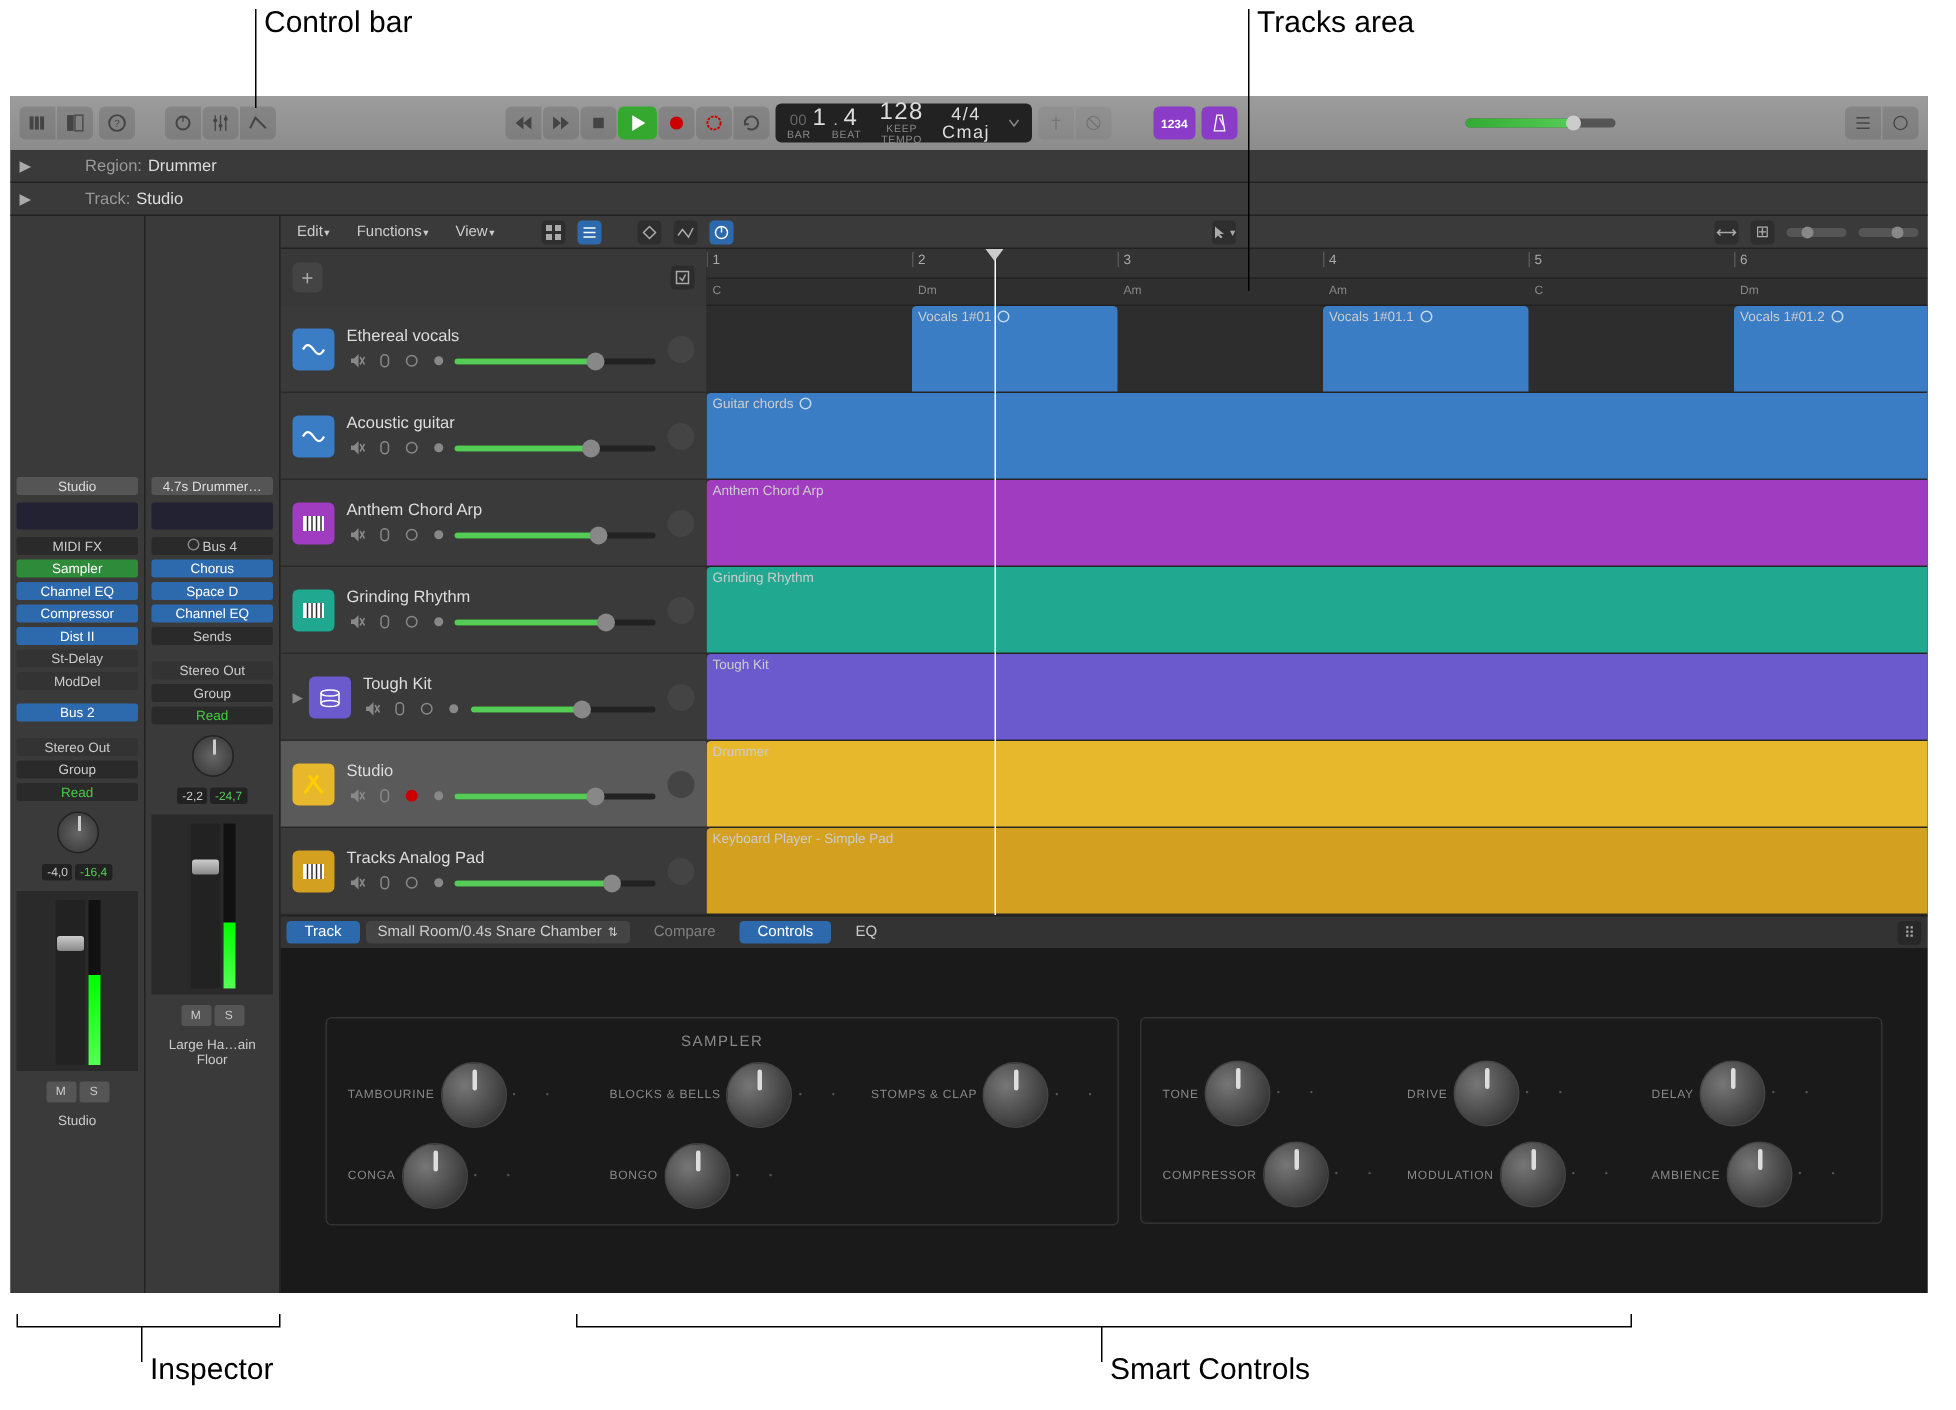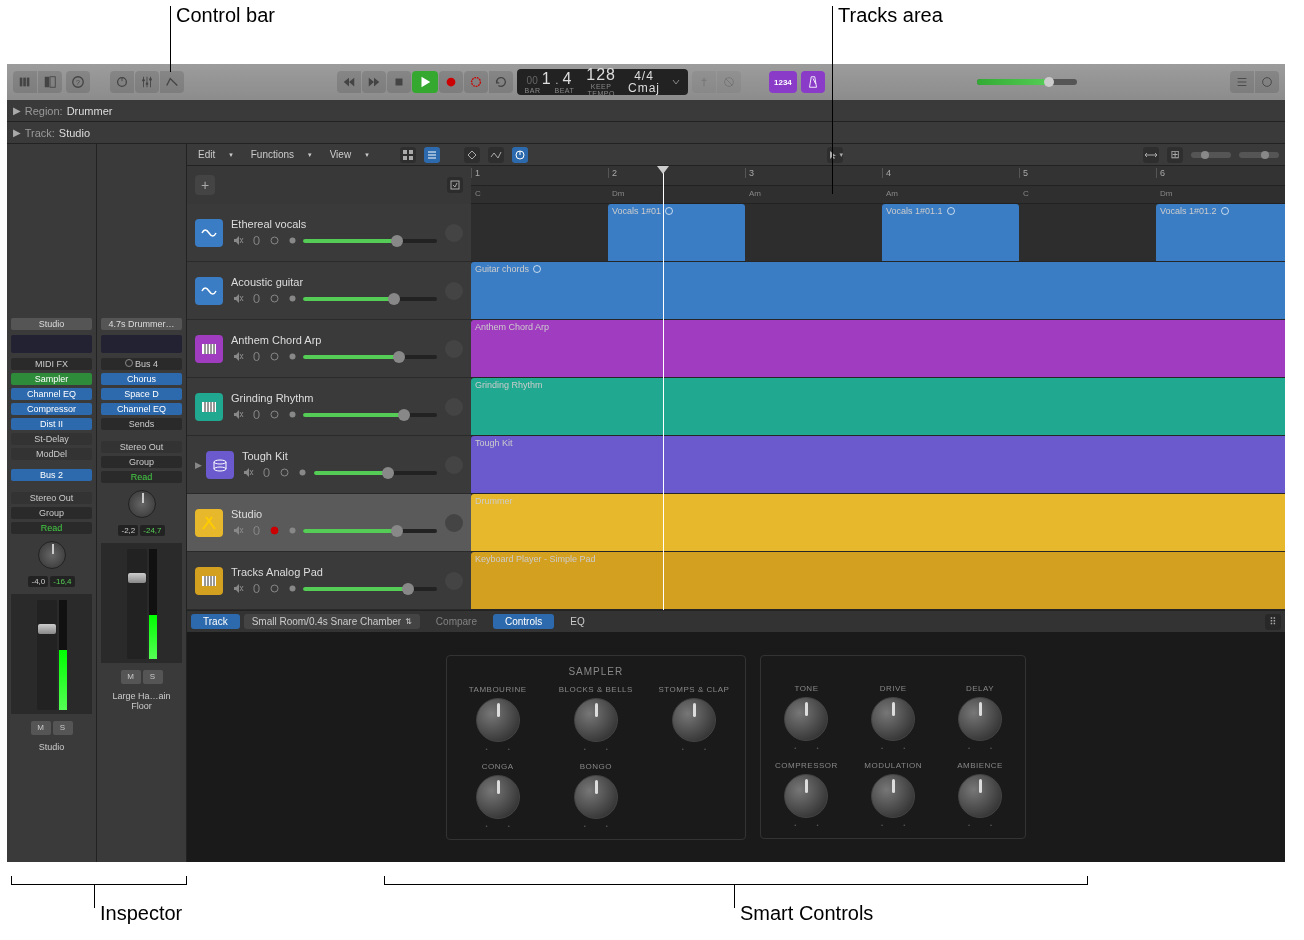--- a/index.html
+++ b/index.html
@@ -27,21 +27,21 @@
 .lcd-small { font-size: 7px; color: #888; letter-spacing: 0.5px; }
 .count-btn { background: #8a3cc9; color: #fff; font-size: 8px; font-weight: bold; }
 .met-btn { background: #8a3cc9; color: #fff; }
 .vol-bar { width: 100px; height: 6px; background: #555; border-radius: 3px; position: relative; }
 .vol-fill { height: 100%; background: linear-gradient(90deg,#3a3,#5c5); border-radius: 3px; width: 70%; }
 .vol-thumb { position: absolute; width: 10px; height: 10px; background: #ccc; border-radius: 50%; top: -2px; left: 67%; }
 
 
 .insp-row { height: 22px; background: #3a3a3a; border-bottom: 1px solid #222; display: flex; align-items: center; padding: 0 6px; font-size: 11px; color: #bbb; gap: 4px; }
 .insp-row .chev { color: #aaa; font-size: 10px; }
-.insp-row .lbl { color: #999; }
+.insp-row .lbl { color: #999; margin-left: 32px; }
 .insp-row .val { color: #ddd; }
 
 .main-body { display: flex; height: calc(100% - 36px - 22px - 22px); }
 
 
 .inspector { width: 180px; background: #3a3a3a; display: flex; }
 .chstrip { flex: 1; border-right: 1px solid #222; padding: 174px 4px 4px; display: flex; flex-direction: column; gap: 3px; font-size: 9px; position: relative; }
 .slot { background: #4a4a4a; border-radius: 2px; text-align: center; padding: 1px 2px; color: #ccc; white-space: nowrap; overflow: hidden; text-overflow: ellipsis; }
 .slot.blue { background: #2d6aad; color: #fff; }
 .slot.green { background: #2e8b3a; color: #fff; }
@@ -58,21 +58,21 @@
 .fader-knob { position:absolute; width:18px; height:10px; background:linear-gradient(#ccc,#888); border-radius:2px; left:1px; top:24px; }
 .meter { width:8px; height:110px; background:#111; position:relative; }
 .meter-fill { position:absolute; bottom:0; width:100%; background:linear-gradient(#0f0,#5f5); }
 .ms-row { display:flex; gap:2px; justify-content:center; margin-top:4px; }
 .ms-btn { background:#555; width:20px; height:14px; border-radius:2px; text-align:center; font-size:8px; line-height:14px; color:#ccc; }
 .strip-name { text-align:center; font-size:9px; color:#ccc; margin-top:4px; }
 
 
 .tracks-pane { flex: 1; display: flex; flex-direction: column; }
 .tracks-toolbar { height: 22px; background: #3a3a3a; display: flex; align-items: center; gap: 8px; padding: 0 6px; border-bottom:1px solid #222; }
-.tt-btn { font-size: 10px; color: #ccc; display:flex; align-items:center; gap:14px; padding: 2px 5px; border-radius:3px; cursor:pointer; }
+.tt-btn { font-size: 10px; color: #ccc; display:flex; align-items:center; gap:1px; padding: 2px 5px; border-radius:3px; cursor:pointer; }
 .tt-icon { width:16px; height:16px; display:flex; align-items:center; justify-content:center; background:rgba(0,0,0,0.2); border-radius:3px; color:#aaa; }
 .tt-icon.blue { background:#2d6aad; color:#fff; }
 .tracks-content { flex: 1; display: flex; }
 
 
 .track-headers { width: 284px; background: #333; }
 .th-top { height: 38px; background: #383838; display:flex; align-items:center; padding:0 8px; gap:6px; }
 .th-add { width:20px; height:20px; border-radius:4px; background:#444; color:#aaa; text-align:center; line-height:20px; font-size:14px; }
 .track-header { height: 58px; background: #3a3a3a; border-bottom:1px solid #2a2a2a; display:flex; align-items:center; padding:0 8px; gap:8px; }
 .track-header.sel { background:#5a5a5a; }
@@ -111,21 +111,21 @@
 
 
 .smart-bar { height:22px; background:#333; display:flex; align-items:center; gap:4px; padding:0 4px; font-size:10px; border-top:1px solid #222; }
 .sb-btn { padding:2px 12px; border-radius:3px; color:#ccc; cursor:pointer; }
 .sb-btn.blue { background:#2d6aad; color:#fff; }
 .sb-drop { background:#444; padding:2px 8px; border-radius:3px; color:#ccc; display:flex; align-items:center; gap:4px; }
 .smart-panel { flex:1; background:#1a1a1a; display:flex; align-items:center; justify-content:center; gap:14px; padding:14px 0; }
 .panel-box { border:1px solid #333; border-radius:4px; padding:10px 14px; }
 .panel-title { text-align:center; font-size:10px; color:#888; letter-spacing:1px; margin-bottom:8px; }
 .knob-grid { display:grid; grid-template-columns:repeat(3,1fr); gap:10px 24px; }
-.knob-cell { display:flex; flex-direction:column; align-items:center; gap:4px; }
+.knob-cell { display:flex; flex-direction:row; align-items:center; gap:4px; }
 .knob-lbl { font-size:8px; color:#888; letter-spacing:0.5px; }
 .knob { width:44px; height:44px; border-radius:50%; background:radial-gradient(circle at 35% 35%, #777, #222); border:1px solid #444; position:relative; }
 .knob::after { content:''; position:absolute; width:3px; height:14px; background:#ddd; left:20px; top:4px; border-radius:2px; }
 .knob-dots { display:flex; gap:20px; font-size:6px; color:#555; }
 
 .spacer { flex:1; }
 </style>
 </head>
 <body>
 

